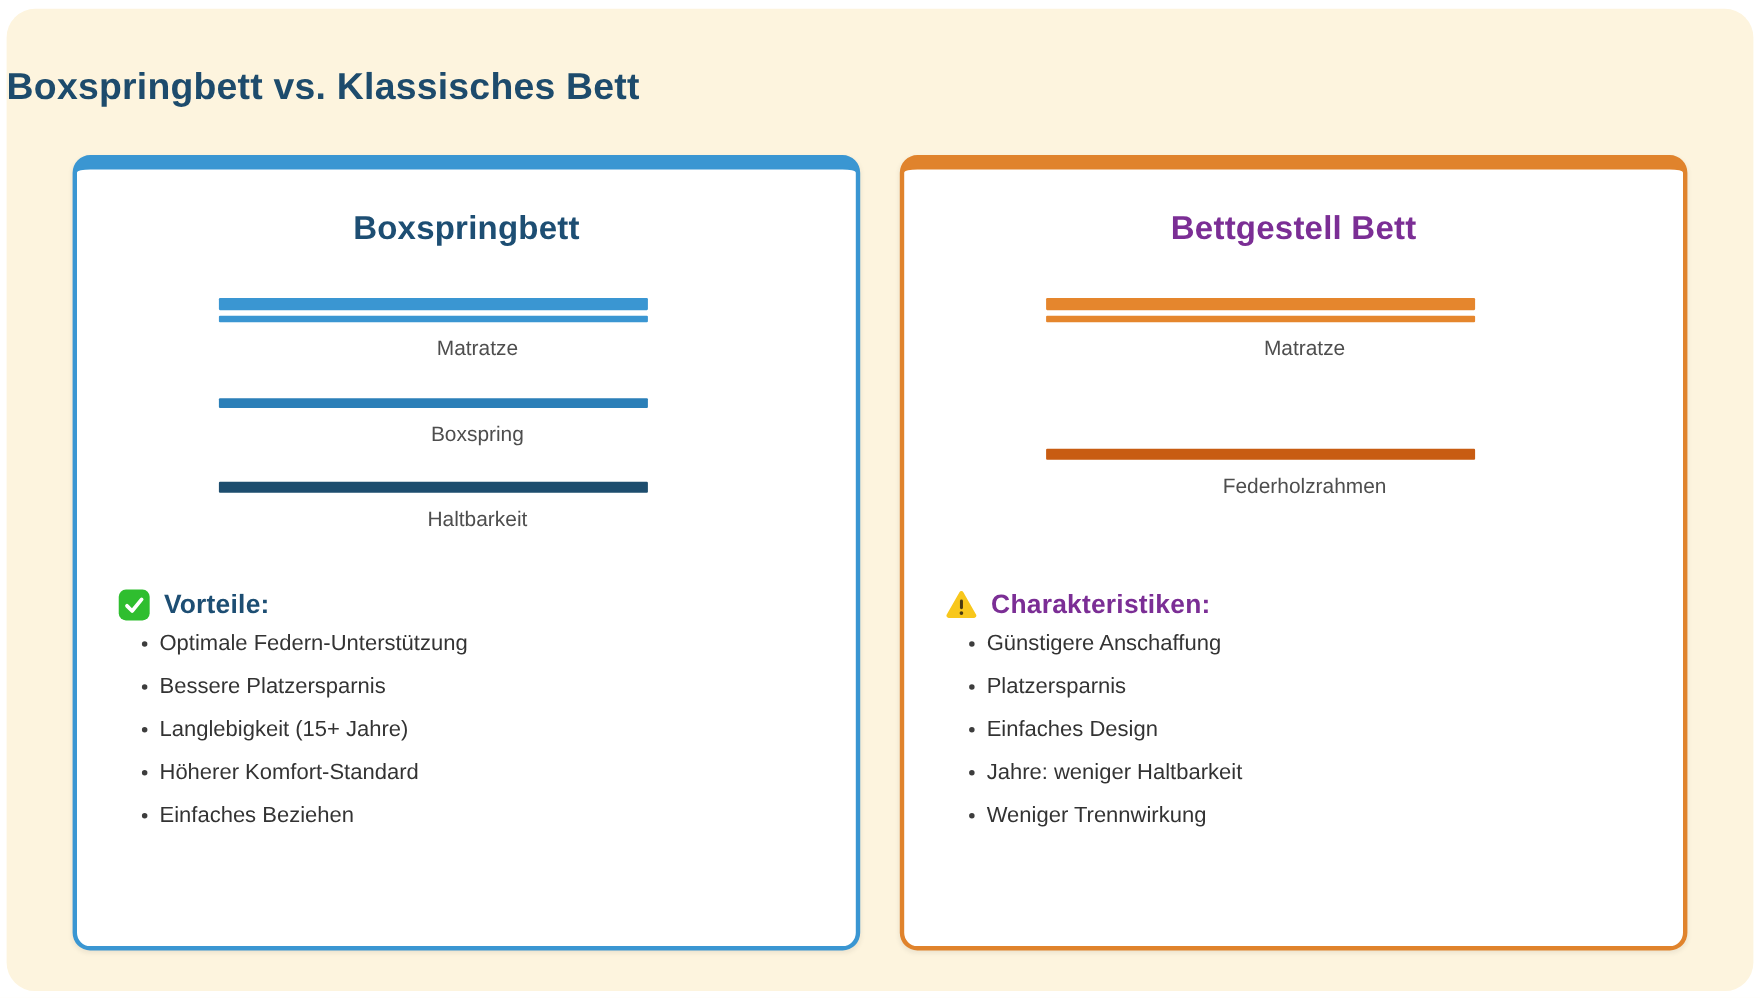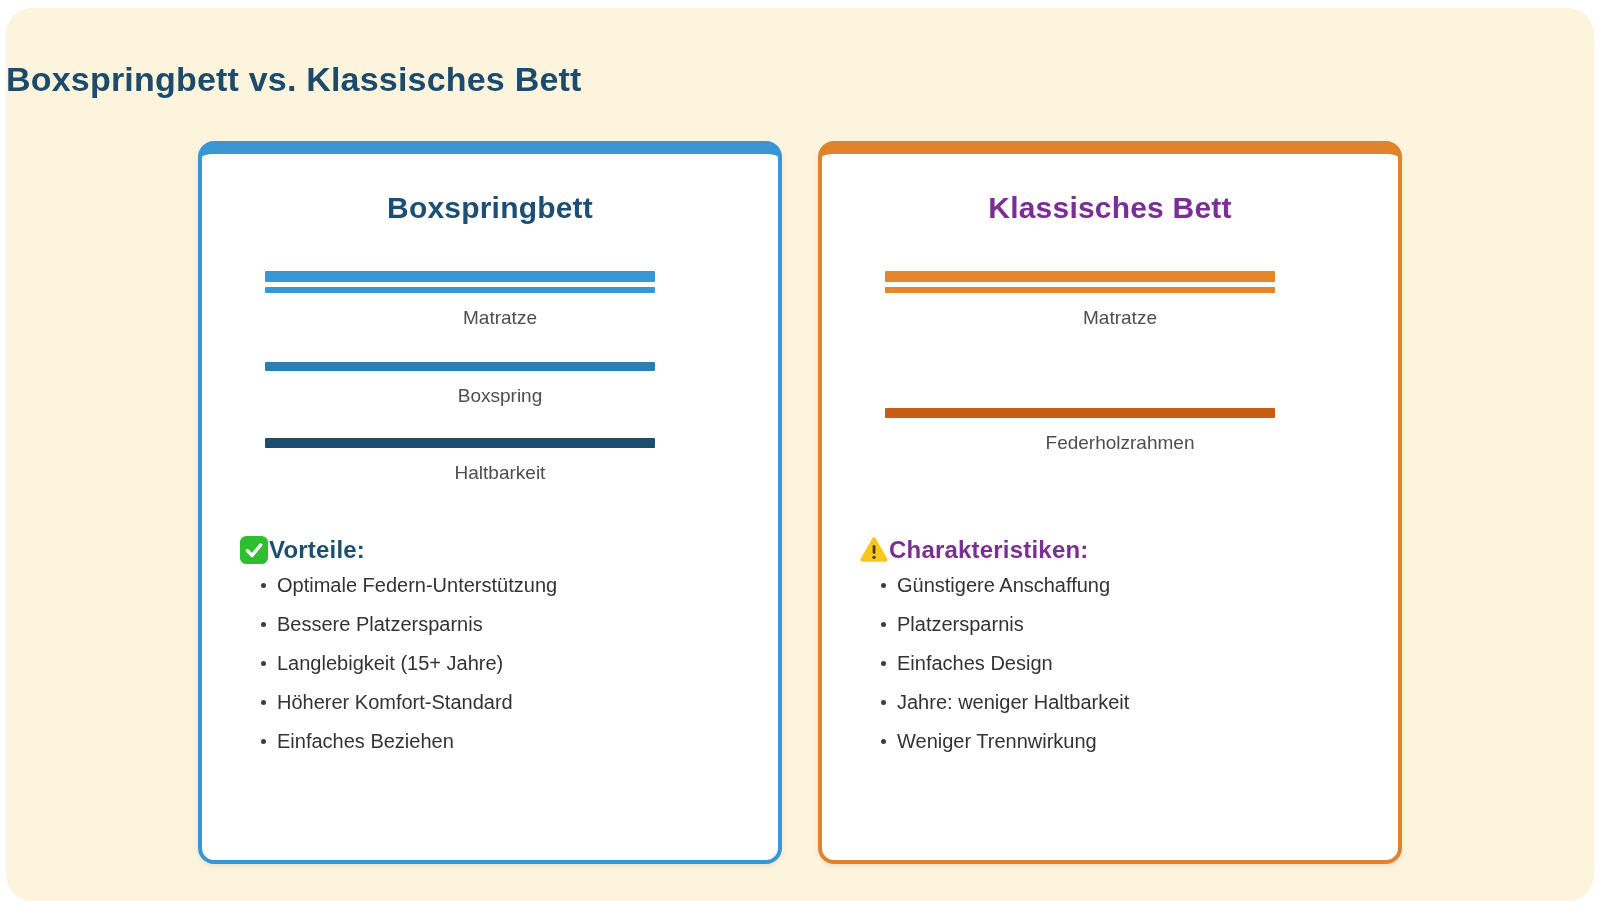--- a/index.html
+++ b/index.html
@@ -15,21 +15,21 @@
     margin-top: 52px; text-align: left;
     font-size: 34px; font-weight: bold; letter-spacing: 0.2px;
     color: #1d4b6c;
   }
 
   .cards-row {
     display: flex; justify-content: center; gap: 36px; margin-top: 42px;
   }
 
   .card {
-    width: 584px; height: 723px; background: #ffffff;
+    width: 716px; height: 723px; background: #ffffff;
     border-radius: 16px; position: relative;
     box-shadow: 0 2px 5px rgba(0,0,0,0.07);
   }
   .card-blue   { border: 4px solid #3a96d2; border-top: 13px solid #3a96d2; }
   .card-orange { border: 4px solid #e0832c; border-top: 13px solid #e0832c; }
 
   .card-title {
     margin-top: 37px; text-align: center;
     font-size: 30px; font-weight: bold; letter-spacing: 0.2px;
   }
@@ -56,21 +56,21 @@
   .layer-label {
     margin-top: 14px; text-align: center;
     font-size: 19px; color: #4e4e4e;
   }
   .layer { margin-top: 0; }
   .gap-std  { margin-top: 33px; }
   .gap-std2 { margin-top: 31px; }
   .gap-big  { margin-top: 79px; }
 
   .section { padding: 0 0 0 37px; }
-  .section-heading { display: flex; align-items: center; height: 32px; }
+  .section-heading { display: flex; align-items: center; gap: 12px; height: 32px; }
   .heading-icon { width: 30px; height: 30px; flex: 0 0 auto; display: block; }
   .heading-text { font-size: 24px; font-weight: bold; letter-spacing: 0.2px; }
 
   .feature-list { list-style: none; }
   .feature-list li {
     position: relative; height: 39px; line-height: 39px;
     padding-left: 38px; font-size: 20px; color: #333333;
   }
   .feature-list li::before {
     content: ""; position: absolute; left: 22px; top: 17px;
@@ -117,21 +117,21 @@
           <li>Optimale Federn-Unterstützung</li>
           <li>Bessere Platzersparnis</li>
           <li>Langlebigkeit (15+ Jahre)</li>
           <li>Höherer Komfort-Standard</li>
           <li>Einfaches Beziehen</li>
         </ul>
       </div>
     </section>
 
     <section class="card card-orange">
-      <h2 class="card-title title-purple">Klassisches Bett</h2>
+      <h2 class="card-title title-purple">Bettgestell Bett</h2>
 
       <div class="diagram">
         <div class="layer">
           <div class="bar bar-thick orange-light"></div>
           <div class="bar bar-thin orange-light"></div>
           <div class="layer-label">Matratze</div>
         </div>
         <div class="layer gap-big">
           <div class="bar bar-mid2 orange-dark"></div>
           <div class="layer-label">Federholzrahmen</div>

